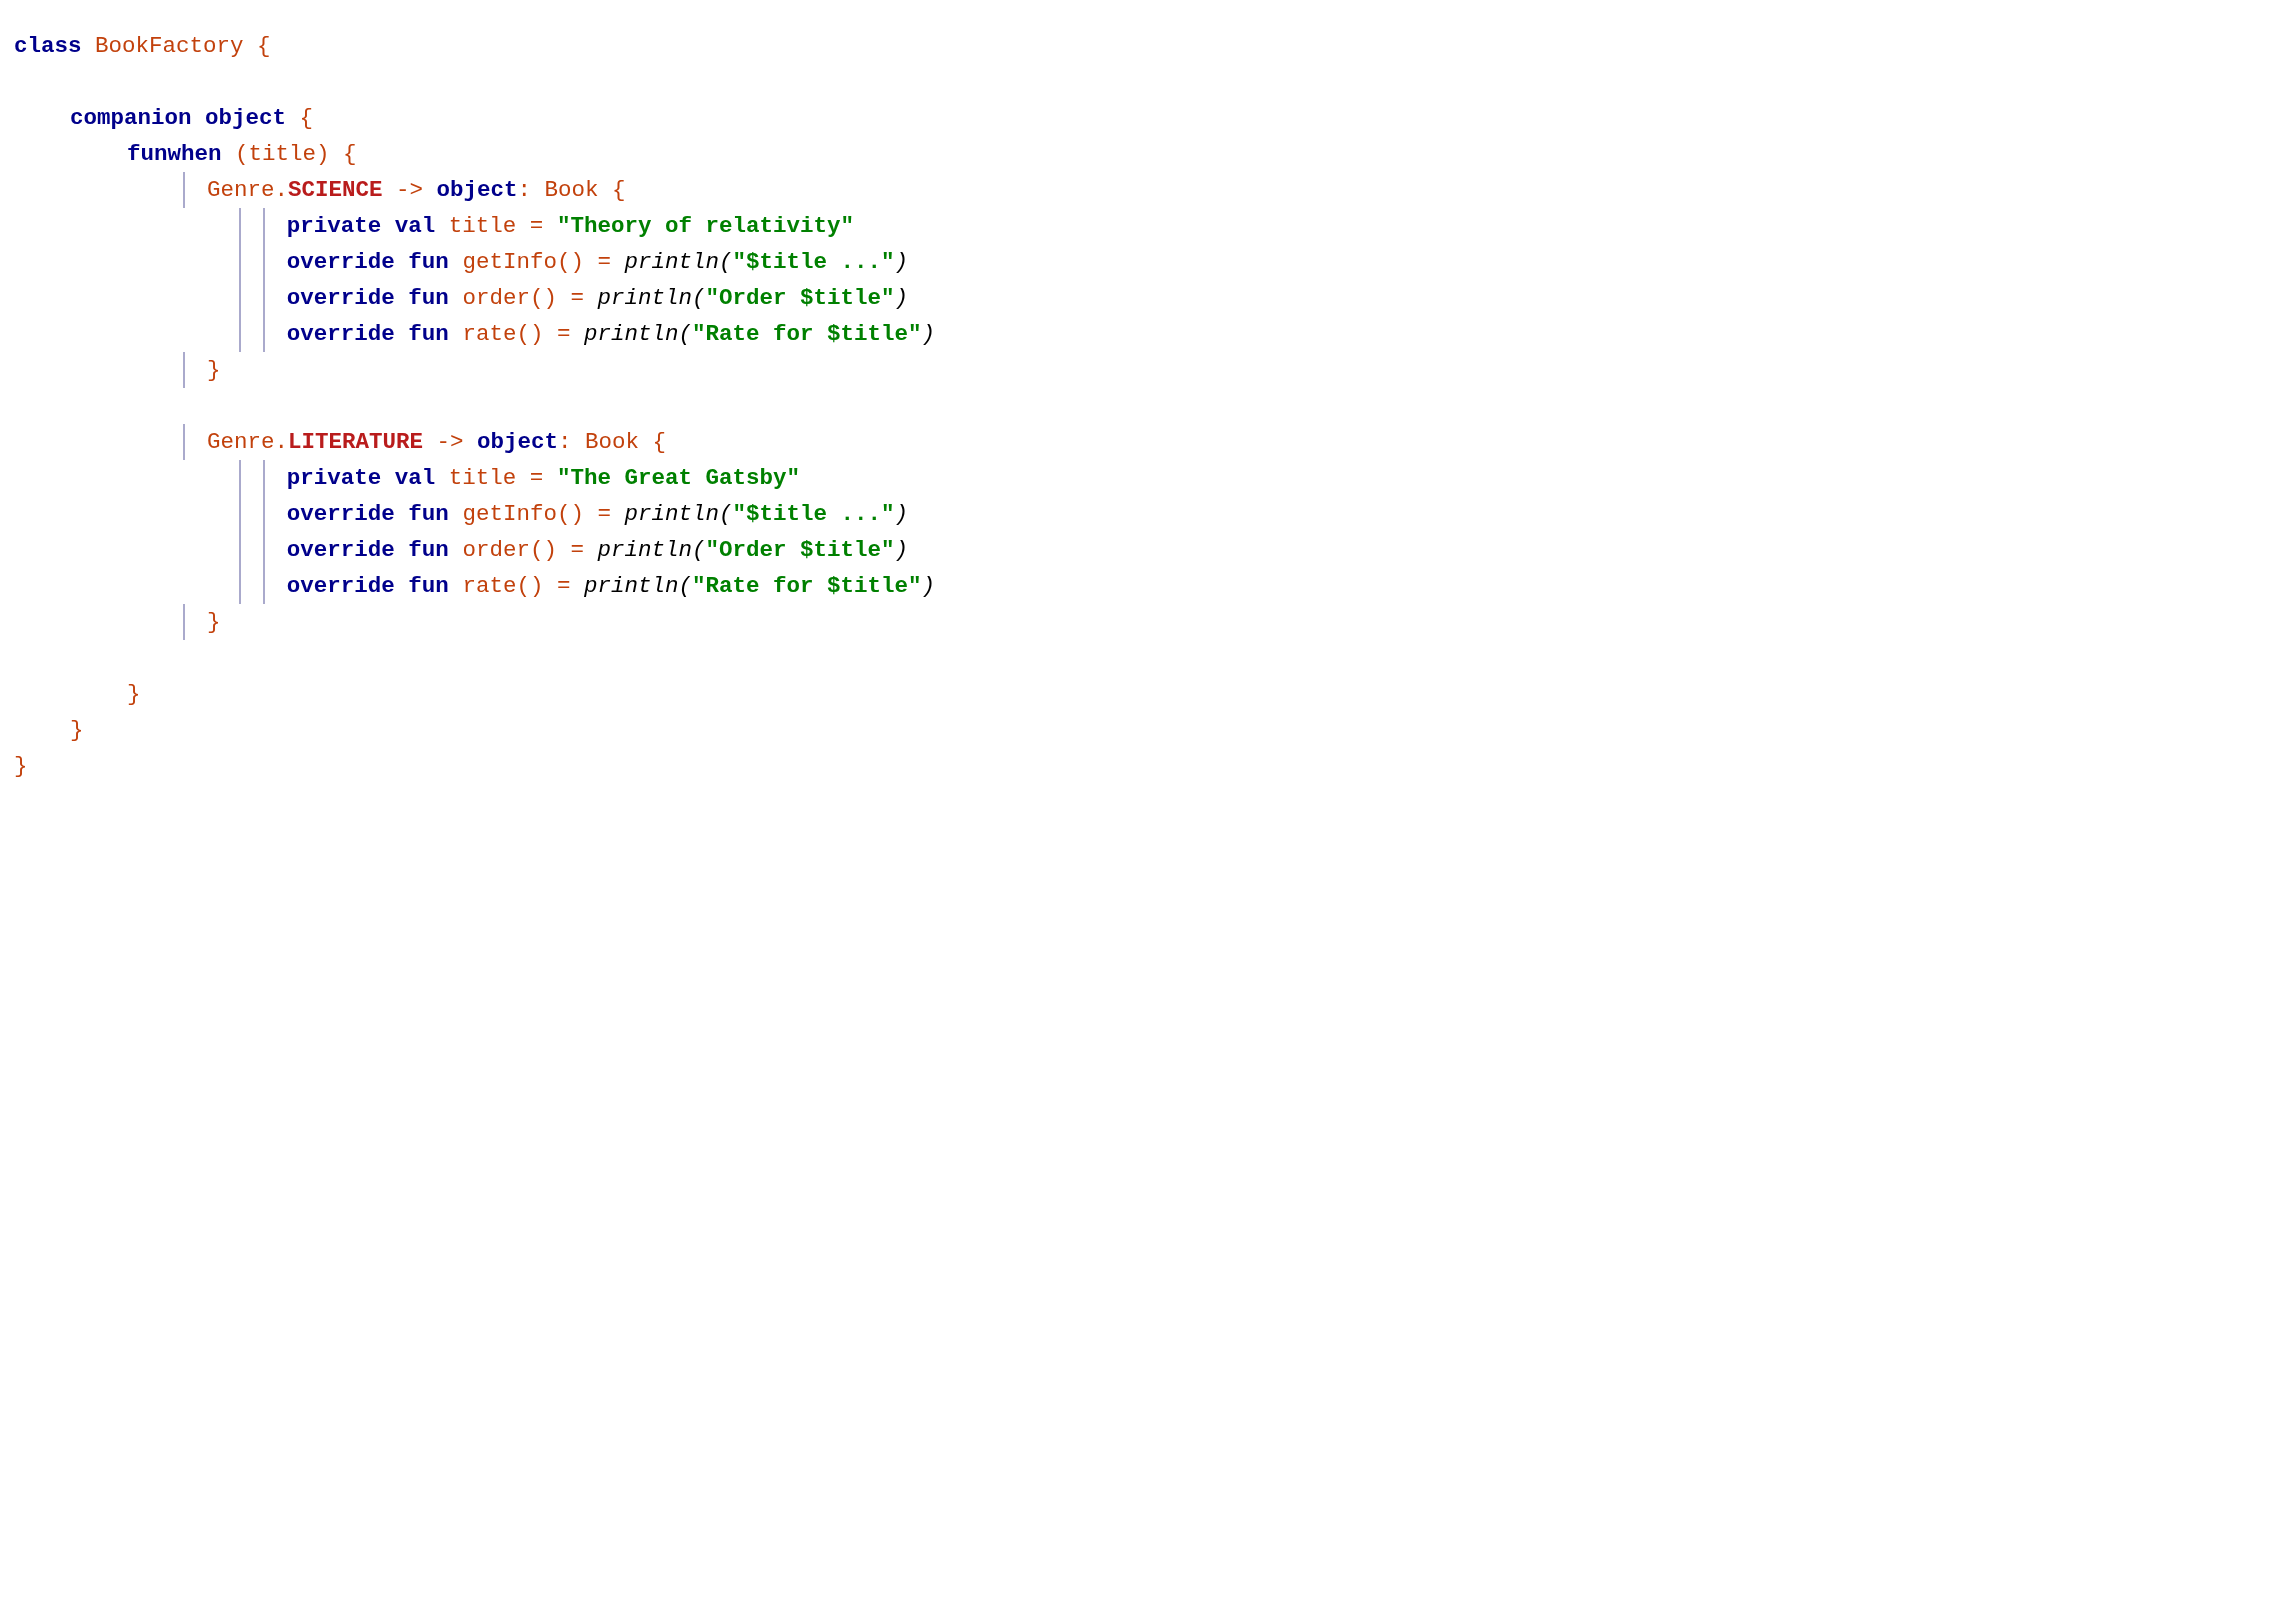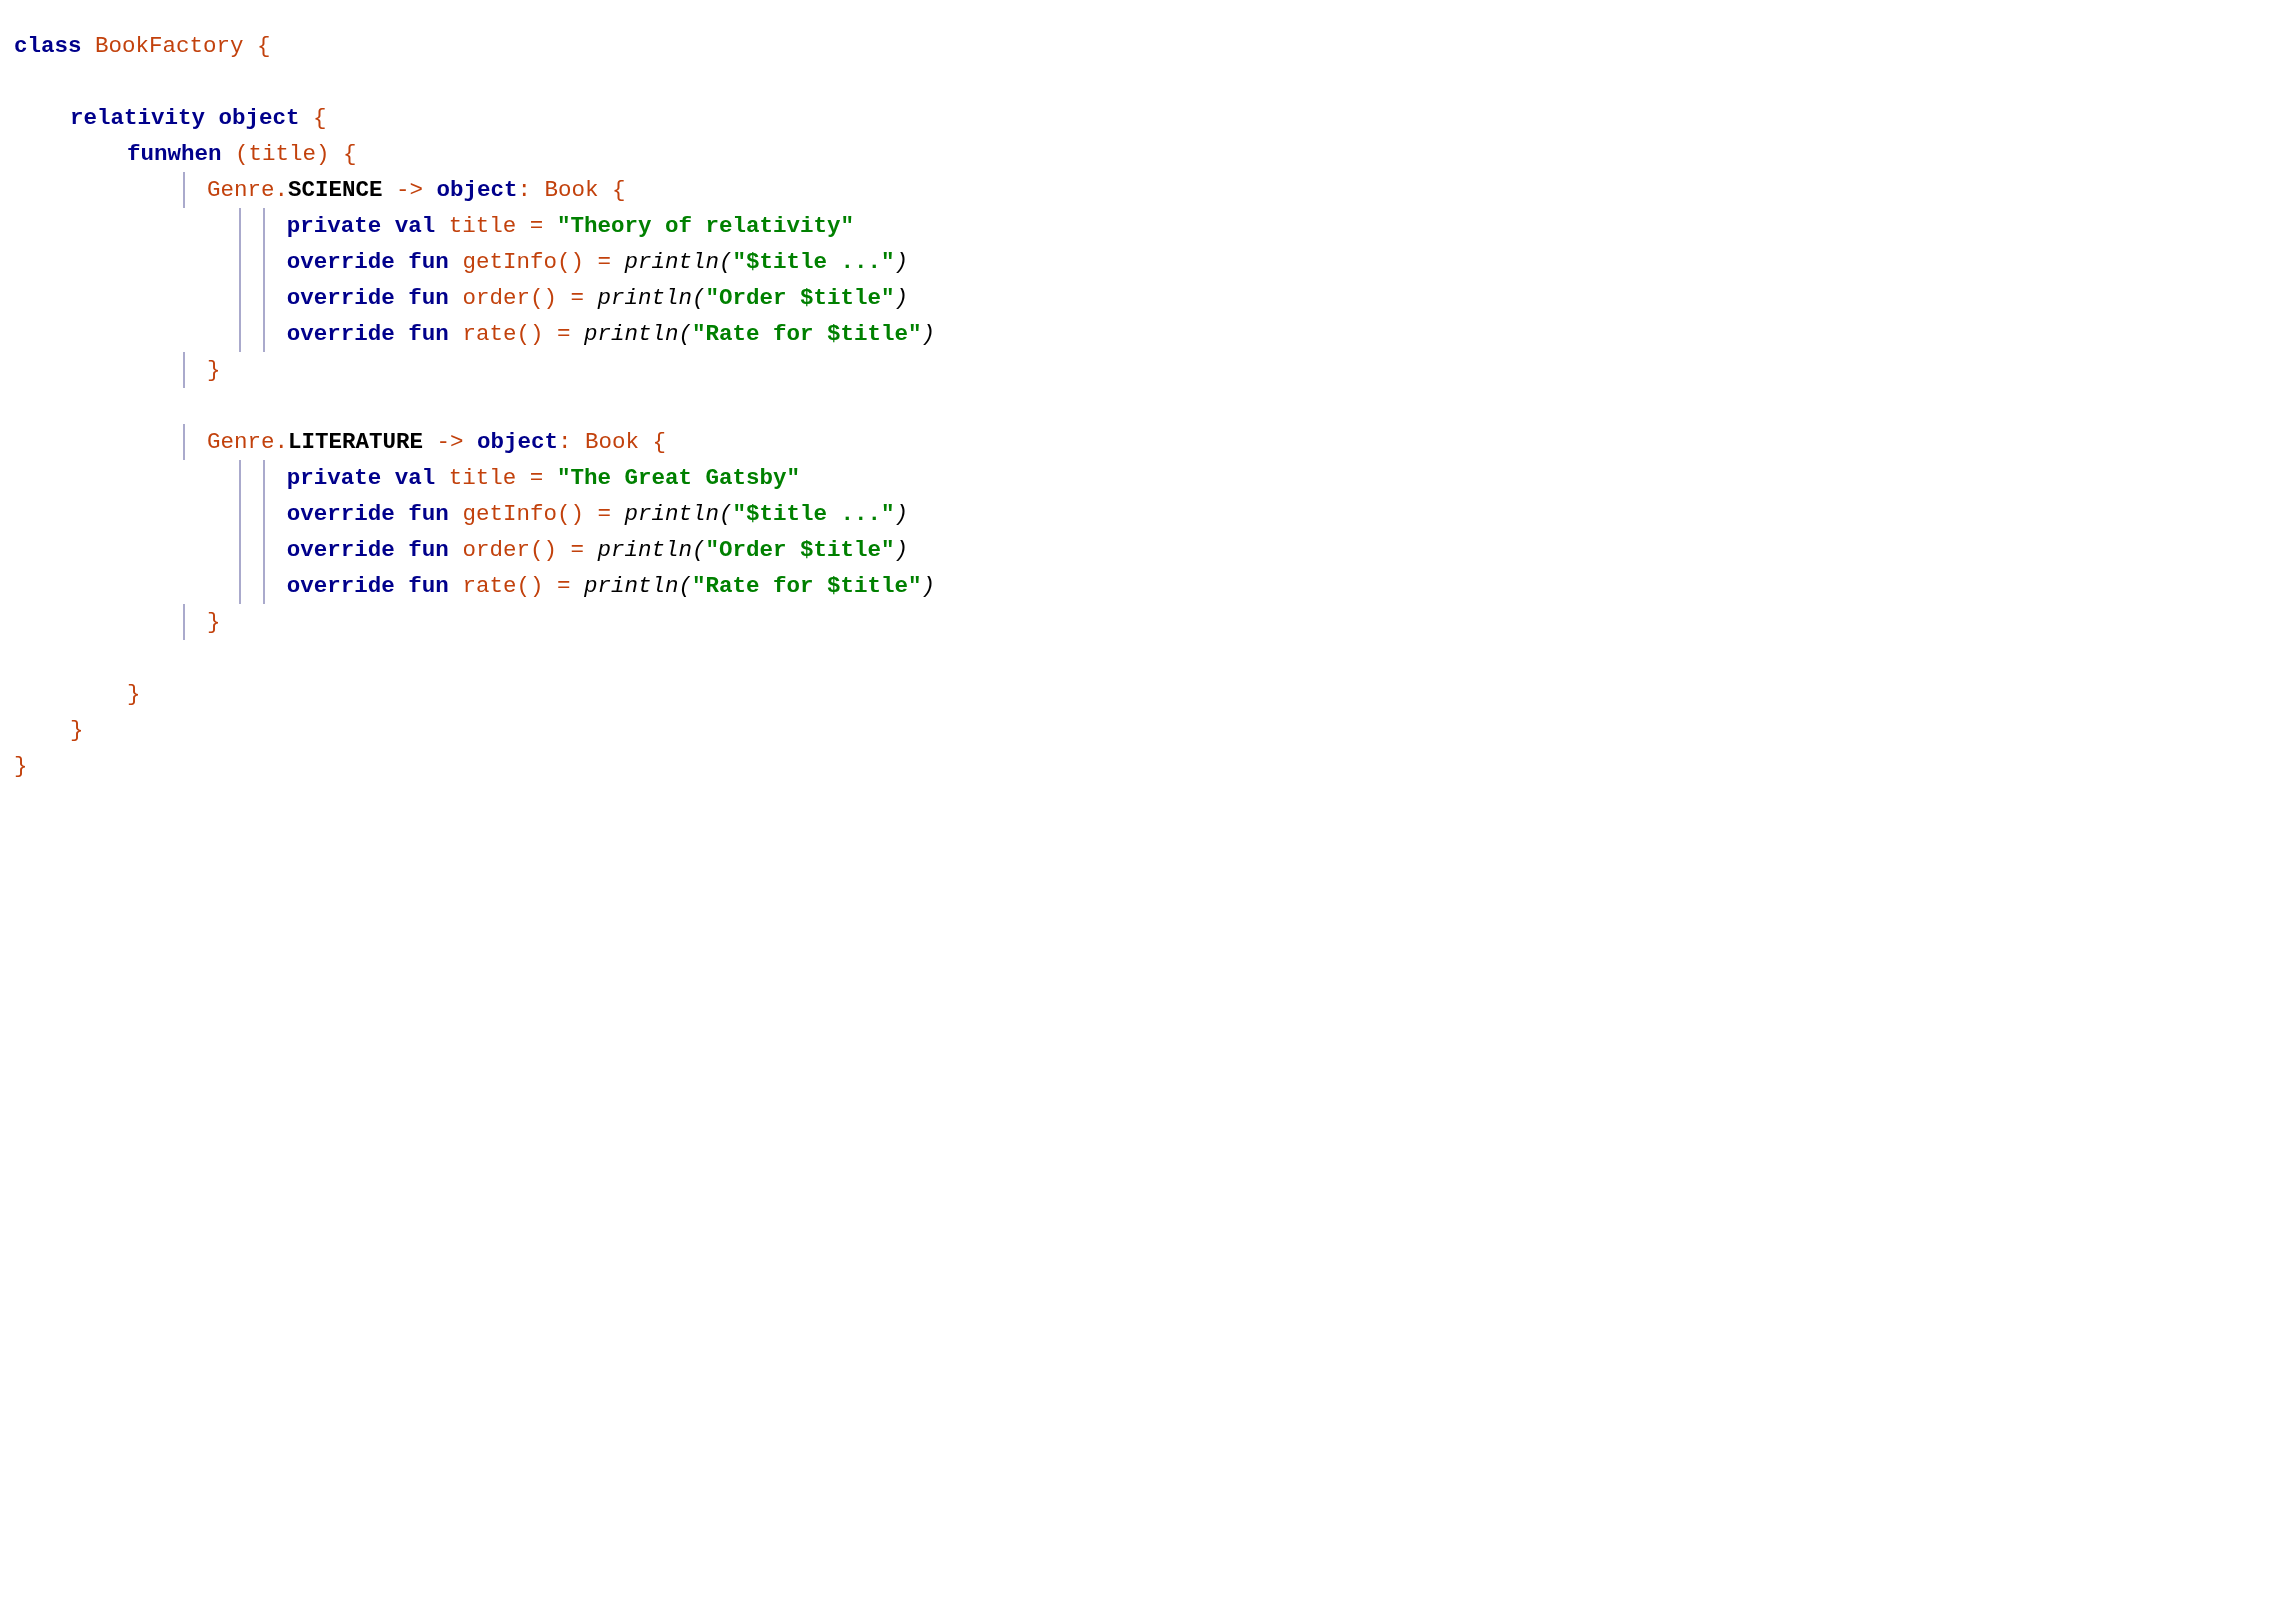--- a/index.html
+++ b/index.html
@@ -41,21 +41,21 @@
       color: #008000;
       font-weight: bold;
     }
 
     .italic-green {
       color: #000000;
       font-style: italic;
     }
 
     .purple-prop {
-      color: #000000;
+      color: #b91c1c;
       font-weight: bold;
     }
 
     .indent1 { display: inline-block; width: 56px; }
     .indent2 { display: inline-block; width: 113px; }
     .indent3 { display: inline-block; width: 169px; }
     .indent4 { display: inline-block; width: 225px; }
   </style>
 </head>
 <body>
@@ -63,21 +63,21 @@
 <div class="code-container">
 
   <div class="line">
     <span class="kw-bold-blue">class</span><span class="normal"> BookFactory {</span>
   </div>
 
   <div class="line"><span>&nbsp;</span></div>
 
   <div class="line">
     <span class="indent1"></span>
-    <span class="kw-bold-blue">relativity</span><span class="normal"> </span><span class="kw-bold-blue">object</span><span class="normal"> {</span>
+    <span class="kw-bold-blue">companion</span><span class="normal"> </span><span class="kw-bold-blue">object</span><span class="normal"> {</span>
   </div>
 
   <div class="line">
     <span class="indent2"></span>
     <span class="kw-bold-blue">fun</span><span class="kw-bold-blue">when</span><span class="normal"> (title) {</span>
   </div>
 
   <div class="line">
     <span class="indent3"></span>
     <span style="display:inline-block; border-left: 2.1px solid #aaaacc; margin-right:8.4px;">&nbsp;</span>

